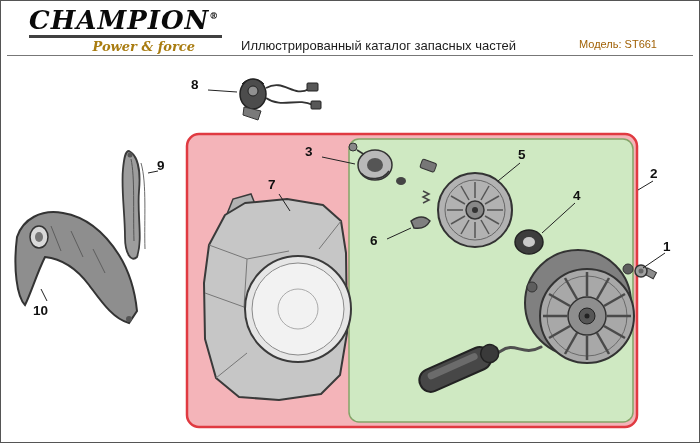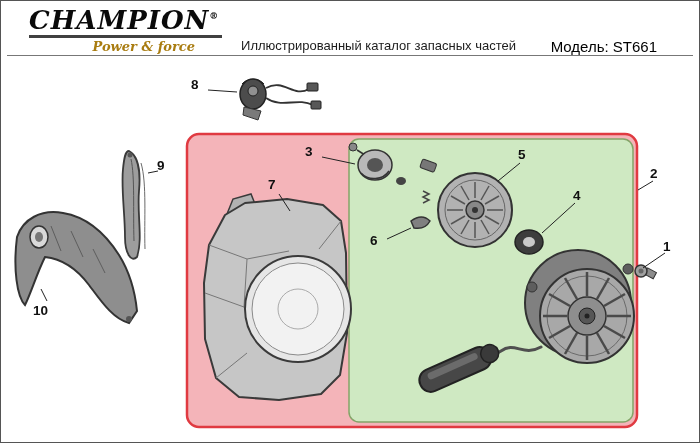--- a/index.html
+++ b/index.html
@@ -23,21 +23,21 @@
   .brand-tagline {
     font-family:"DejaVu Serif", serif; font-style:italic; font-weight:bold;
     font-size:13px; color:#a97c10; text-align:right; padding-right:10px; margin-top:1px;
   }
   .catalog-title {
     position:absolute; left:205px; top:37px; width:345px; text-align:center;
     font-size:13px; color:#1c1c1c; z-index:2;
   }
   .model-label {
     position:absolute; right:42px; top:37px;
-    font-size:15px; color:#000000; z-index:2;
+    font-size:11px; color:#a16207; z-index:2;
   }
   .separator {
     position:absolute; left:6px; right:6px; top:54px;
     border-top:1px solid #777; z-index:2;
   }
   .callout {
     position:absolute; z-index:3; font-weight:bold; font-size:13.5px;
     color:#101010; font-family:"Liberation Sans", sans-serif;
   }
 </style>

